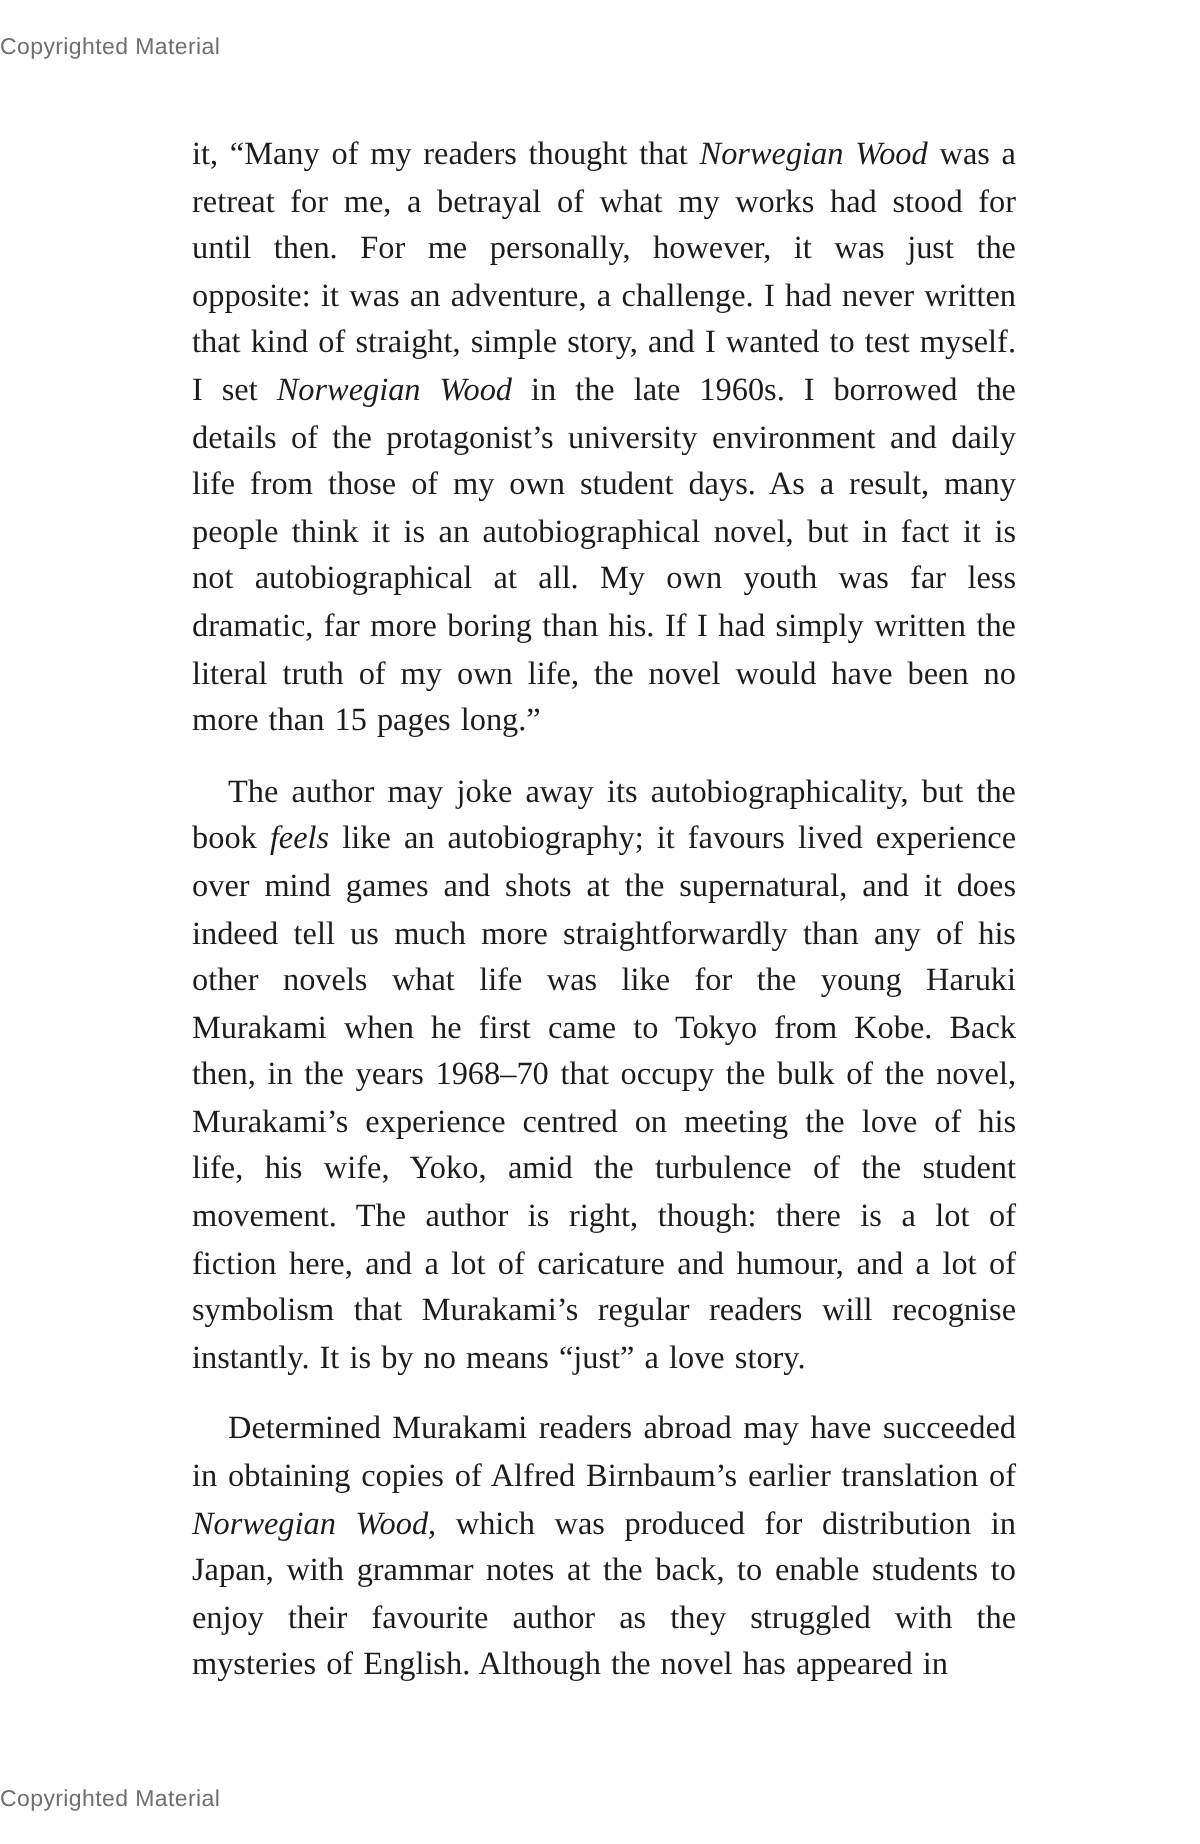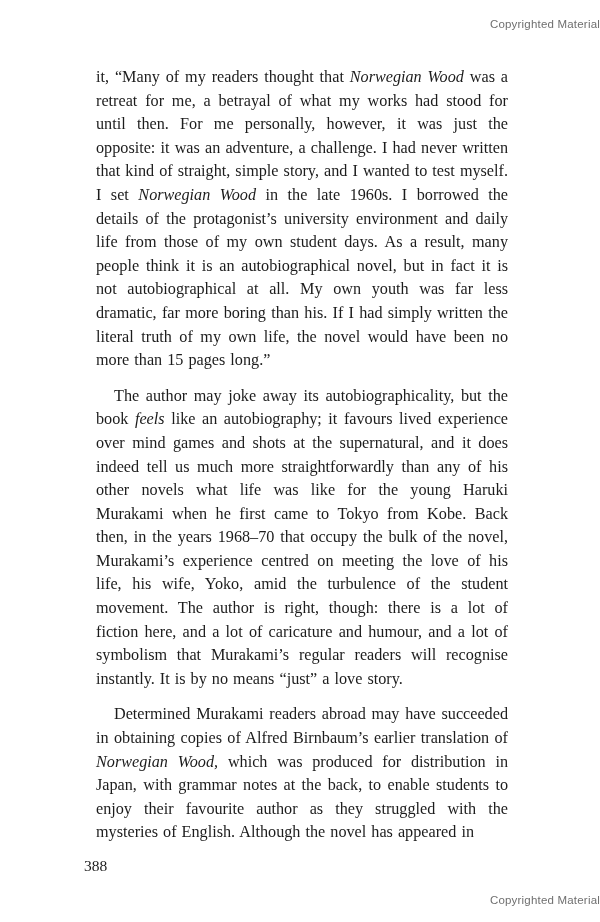--- a/index.html
+++ b/index.html
@@ -12,21 +12,21 @@
     background: #ffffff;
     position: relative;
     overflow: hidden;
     font-family: "Liberation Serif", serif;
     color: #1c1c1c;
   }
   .banner {
     position: absolute;
     left: 0;
     right: 0;
-    text-align: right;
+    text-align: left;
     font-family: "Liberation Sans", sans-serif;
     font-size: 11.5px;
     letter-spacing: 0.2px;
     color: #6f6f6f;
   }
   .banner-top { top: 18px; }
   .banner-bottom { bottom: 16px; }
   .page-body {
     position: absolute;
     top: 54px;
@@ -60,18 +60,17 @@
 <div class="banner banner-top">
   <span>Copyrighted Material</span>
 </div>
 
 <main class="page-body">
   <div class="page-text">
       <p class="para"><span>it, “Many of my readers thought that </span><span class="italic">Norwegian Wood</span><span> was a retreat for me, a betrayal of what my works had stood for until then. For me personally, however, it was just the opposite: it was an adventure, a challenge. I had never written that kind of straight, simple story, and I wanted to test myself. I set </span><span class="italic">Norwegian Wood</span><span> in the late 1960s. I borrowed the details of the protagonist’s university environment and daily life from those of my own student days. As a result, many people think it is an autobiographical novel, but in fact it is not autobiographical at all. My own youth was far less dramatic, far more boring than his. If I had simply written the literal truth of my own life, the novel would have been no more than 15 pages long.”</span></p>
       <p class="para indent"><span>The author may joke away its autobiographicality, but the book </span><span class="italic">feels</span><span> like an autobiography; it favours lived experience over mind games and shots at the supernatural, and it does indeed tell us much more straightforwardly than any of his other novels what life was like for the young Haruki Murakami when he first came to Tokyo from Kobe. Back then, in the years 1968–70 that occupy the bulk of the novel, Murakami’s experience centred on meeting the love of his life, his wife, Yoko, amid the turbulence of the student movement. The author is right, though: there is a lot of fiction here, and a lot of caricature and humour, and a lot of symbolism that Murakami’s regular readers will recognise instantly. It is by no means “just” a love story.</span></p>
       <p class="para indent"><span>Determined Murakami readers abroad may have succeeded in obtaining copies of Alfred Birnbaum’s earlier translation of </span><span class="italic">Norwegian Wood,</span><span> which was produced for distribution in Japan, with grammar notes at the back, to enable students to enjoy their favourite author as they struggled with the mysteries of English. Although the novel has appeared in</span></p>
     </div>
-  <div class="page-number">388</div>
 </main>
 
 <div class="banner banner-bottom">
   <span>Copyrighted Material</span>
 </div>
 
 </body></html>

